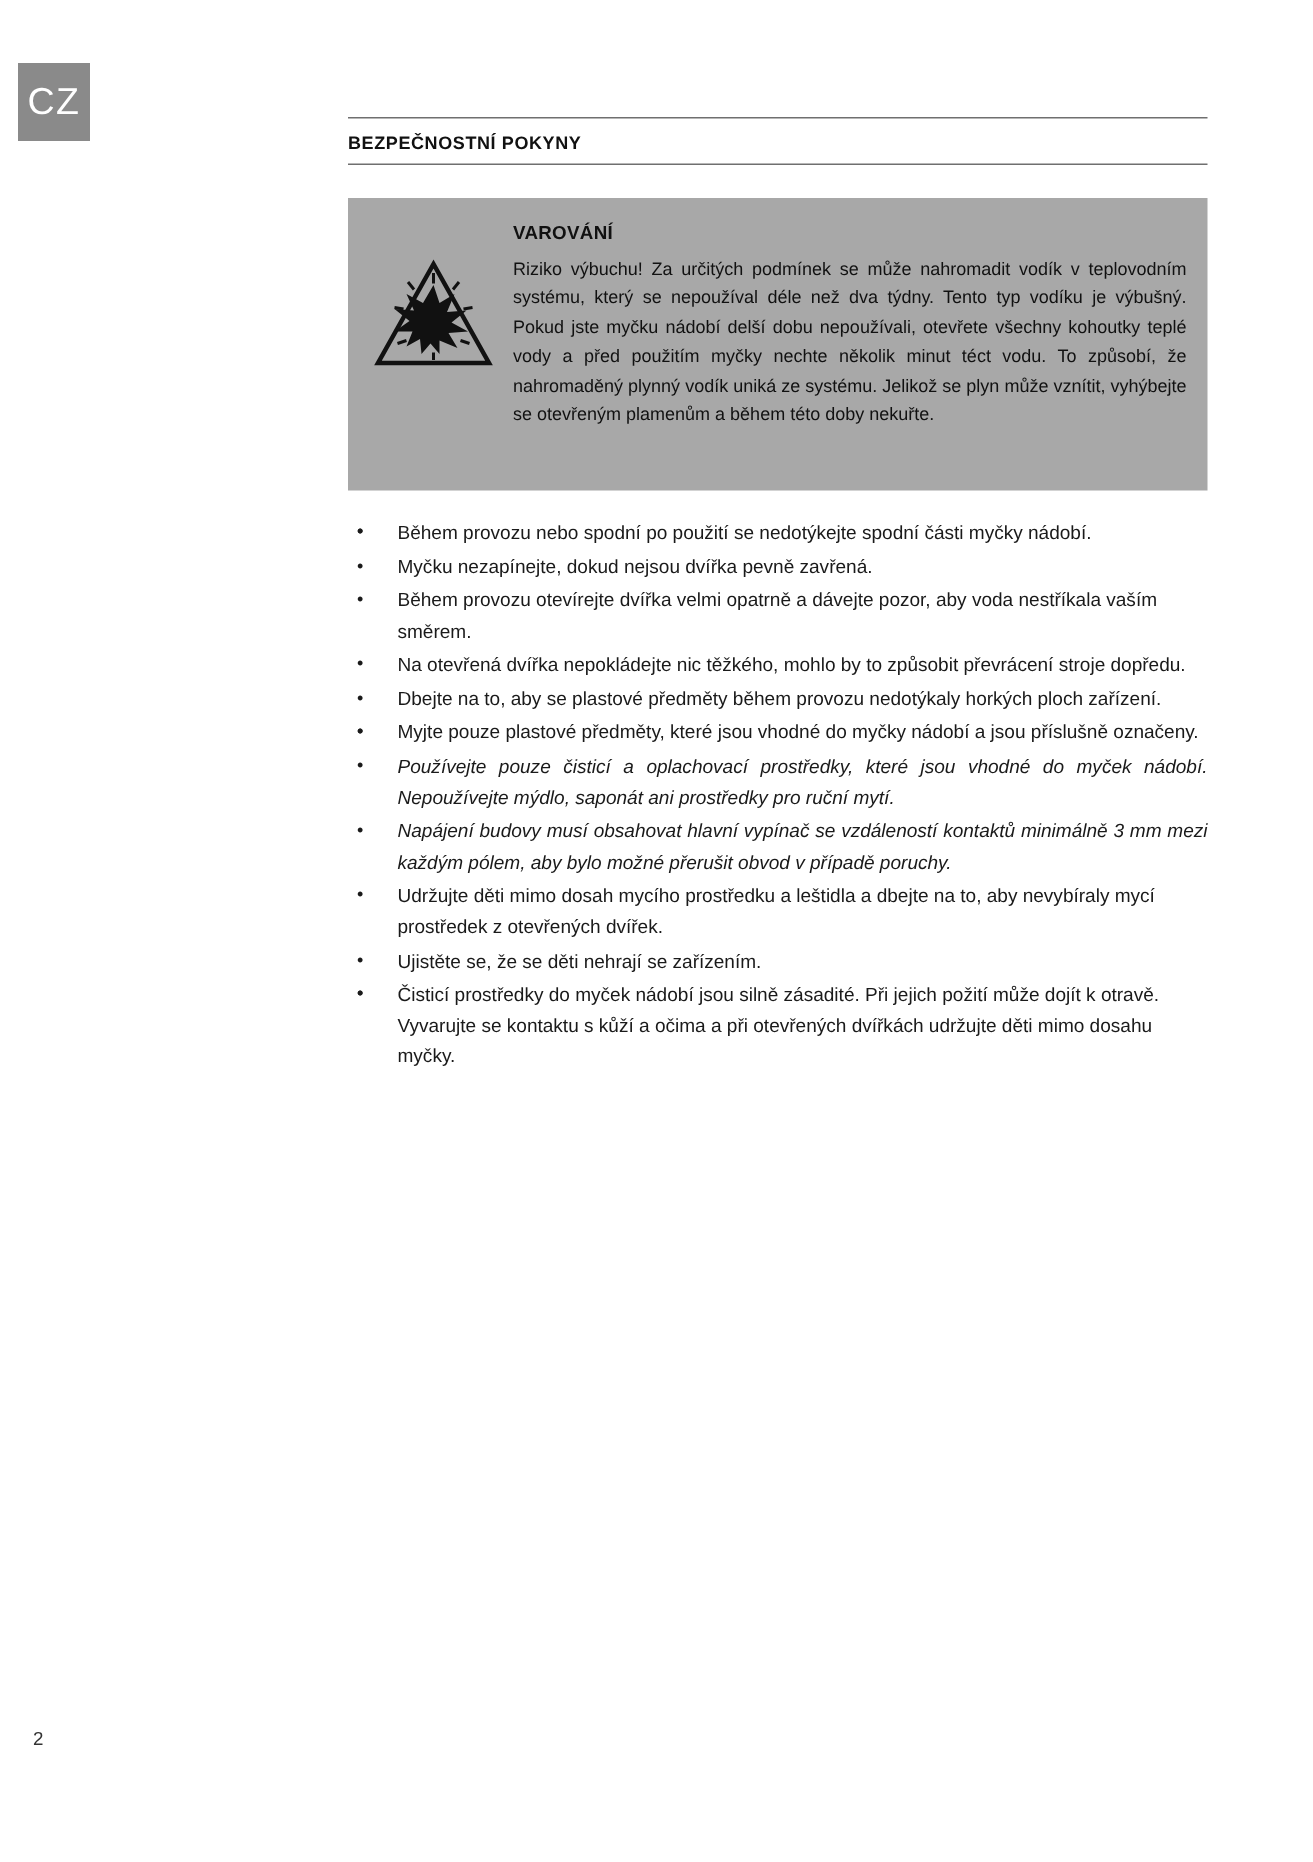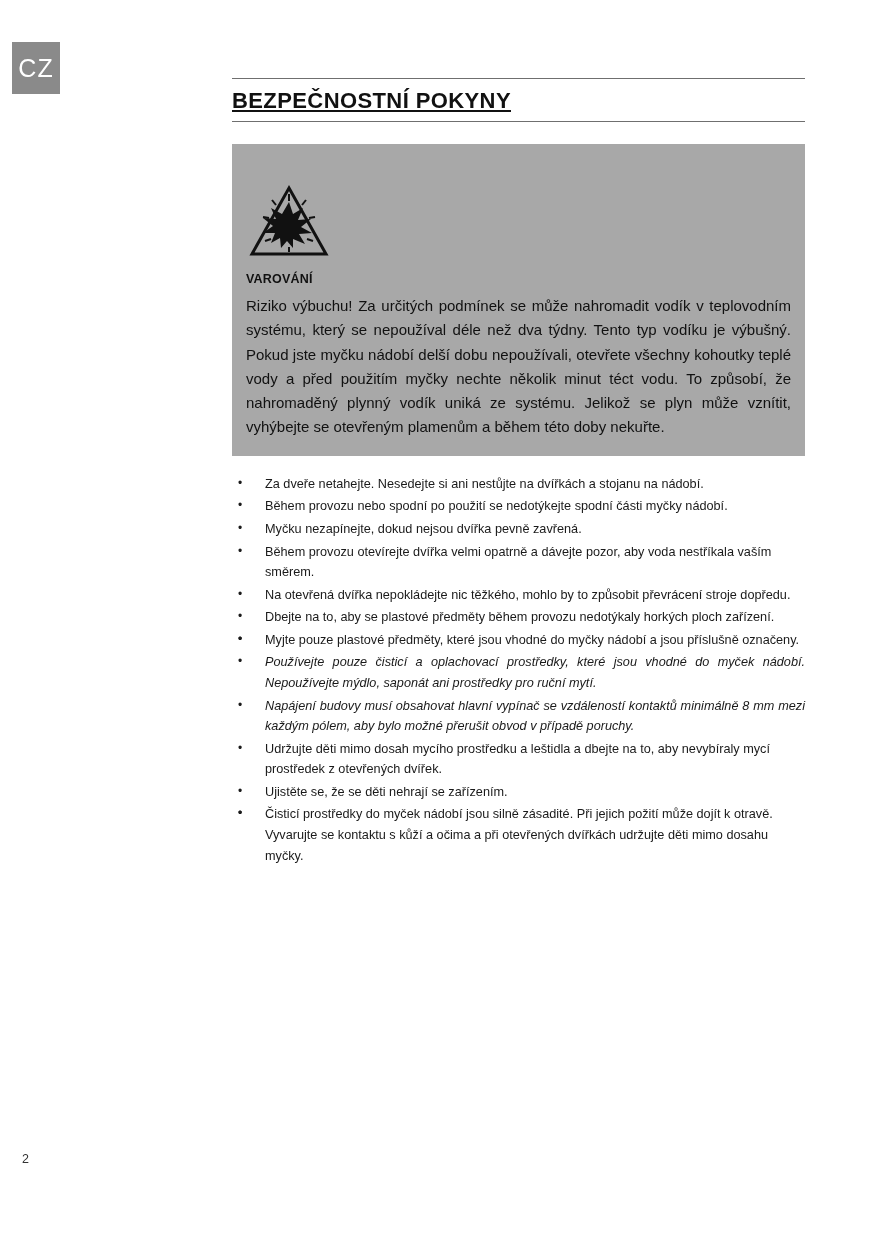--- a/index.html
+++ b/index.html
@@ -45,64 +45,62 @@
     left: 232px;
     top: 78px;
     width: 573px;
   }
 
   .title-rule-top {
     border-top: 1.5px solid #6f6f6f;
     width: 100%;
   }
   .doc-title {
-    font-size: 22px;
+    font-size: 12px;
     font-weight: bold;
     letter-spacing: 0.4px;
     padding: 9px 0 7px 0;
     color: #111111;
-    text-decoration: underline;
   }
   .title-rule-bottom {
     border-top: 1.5px solid #6f6f6f;
     width: 100%;
     margin-bottom: 22px;
   }
 
   
   .warning-box {
     background: #a8a8a8;
     color: #111111;
     padding: 14px 14px 16px 14px;
     display: flex;
     gap: 10px;
     align-items: flex-start;
     min-height: 195px;
     box-sizing: border-box;
-    flex-direction: column;
   }
   .warning-icon {
     flex: 0 0 auto;
     width: 86px;
     padding-top: 26px;
     display: flex;
     justify-content: center;
   }
   .warning-body {
     flex: 1 1 auto;
     padding-top: 2px;
   }
   .warning-title {
     font-size: 12.5px;
     font-weight: bold;
     margin-bottom: 8px;
     letter-spacing: 0.2px;
   }
   .warning-text {
-    font-size: 15px;
+    font-size: 12px;
     line-height: 1.62;
     text-align: justify;
     text-justify: inter-word;
   }
 
   
   ul.notes {
     list-style: none;
     margin: 18px 0 0 0;
     padding: 0;
@@ -172,35 +170,35 @@
           </g>
         </svg>
       </div>
       <div class="warning-body">
         <div class="warning-title">VAROVÁNÍ</div>
         <div class="warning-text">Riziko výbuchu! Za určitých podmínek se může nahromadit vodík v teplovodním systému, který se nepoužíval déle než dva týdny. Tento typ vodíku je výbušný. Pokud jste myčku nádobí delší dobu nepoužívali, otevřete všechny kohoutky teplé vody a před použitím myčky nechte několik minut téct vodu. To způsobí, že nahromaděný plynný vodík uniká ze systému. Jelikož se plyn může vznítit, vyhýbejte se otevřeným plamenům a během této doby nekuřte.</div>
       </div>
     </div>
 
     <ul class="notes">
-        <li><span class="bullet">•</span><span class="txt">Za dveře netahejte. Nesedejte si ani nestůjte na dvířkách a stojanu na nádobí.</span></li>
+        <li><span class="bullet">•</span></li>
         <li><span class="bullet">•</span><span class="txt">Během provozu nebo spodní po použití se nedotýkejte spodní části myčky nádobí.</span></li>
         <li><span class="bullet">•</span><span class="txt">Myčku nezapínejte, dokud nejsou dvířka pevně zavřená.</span></li>
         <li><span class="bullet">•</span><span class="txt">Během provozu otevírejte dvířka velmi opatrně a dávejte pozor, aby voda nestříkala vaším směrem.</span></li>
         <li><span class="bullet">•</span><span class="txt">Na otevřená dvířka nepokládejte nic těžkého, mohlo by to způsobit převrácení stroje dopředu.</span></li>
         <li><span class="bullet">•</span><span class="txt">Dbejte na to, aby se plastové předměty během provozu nedotýkaly horkých ploch zařízení.</span></li>
         <li><span class="bullet">•</span></li>
         <li><span class="bullet">•</span><span class="txt">Myjte pouze plastové předměty, které jsou vhodné do myčky nádobí a jsou příslušně označeny.</span></li>
         <li class="justify">
           <span class="bullet">•</span>
           <span class="txt">Používejte pouze čisticí a oplachovací prostředky, které jsou vhodné do myček nádobí. Nepoužívejte mýdlo, saponát ani prostředky pro ruční mytí.</span>
         </li>
         <li class="justify">
           <span class="bullet">•</span>
-          <span class="txt">Napájení budovy musí obsahovat hlavní vypínač se vzdáleností kontaktů minimálně 8 mm mezi každým pólem, aby bylo možné přerušit obvod v případě poruchy.</span>
+          <span class="txt">Napájení budovy musí obsahovat hlavní vypínač se vzdáleností kontaktů minimálně 3 mm mezi každým pólem, aby bylo možné přerušit obvod v případě poruchy.</span>
         </li>
         <li><span class="bullet">•</span><span class="txt">Udržujte děti mimo dosah mycího prostředku a leštidla a dbejte na to, aby nevybíraly mycí prostředek z otevřených dvířek.</span></li>
         <li><span class="bullet">•</span><span class="txt">Ujistěte se, že se děti nehrají se zařízením.</span></li>
         <li><span class="bullet">•</span></li>
         <li><span class="bullet">•</span><span class="txt">Čisticí prostředky do myček nádobí jsou silně zásadité. Při jejich požití může dojít k otravě. Vyvarujte se kontaktu s kůží a očima a při otevřených dvířkách udržujte děti mimo dosahu myčky.</span></li>
       </ul>
 
   </div>
 
   <div class="page-number">2</div>

